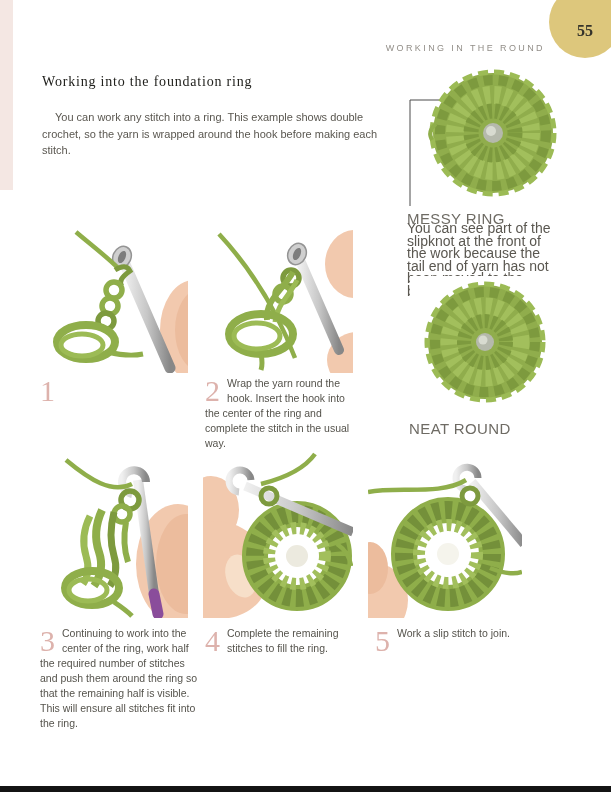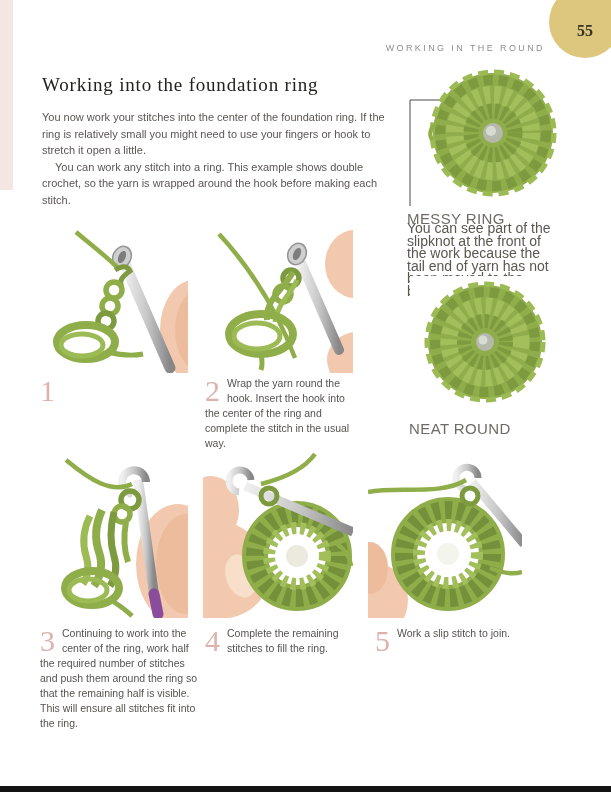--- a/index.html
+++ b/index.html
@@ -10,21 +10,21 @@
   .edge-strip{left:0;top:0;width:13px;height:190px;background:#f4e7e3;}
 
   .header-title{left:0;top:15px;width:545px;text-align:right;font-size:9px;
      letter-spacing:2.4px;color:#928e88;margin-top:28px;}
   .page-circle{left:549px;top:-14px;width:72px;height:72px;border-radius:50%;
      background:#ddc77c;display:flex;align-items:center;justify-content:center;}
   .page-num{font-family:"Liberation Serif",serif;font-weight:bold;font-size:16px;
      color:#33322a;padding-top:18px;}
 
   .doc-title{left:42px;top:74px;width:430px;font-family:"Liberation Serif",serif;
-     font-size:19px;letter-spacing:0.8px;color:#21211d;}
+     font-size:14px;letter-spacing:0.8px;color:#21211d;}
 
   .intro{left:42px;top:109px;width:349px;font-size:11px;line-height:16.5px;color:#5a5750;}
   .intro p{margin:0;}
   .intro p.p2{text-indent:13px;}
 
   .photo{background:#ffffff;}
   .photo svg{display:block;}
 
   .fig-label{font-size:15px;letter-spacing:0.4px;color:#6e6b64;}
   .fig-caption{font-size:14px;line-height:12.5px;color:#5a5750;}
@@ -54,21 +54,20 @@
 
   <div class="abs header-title">WORKING IN THE ROUND</div>
 
   <div class="abs page-circle">
     <span class="page-num">55</span>
   </div>
 
   <h1 class="abs doc-title" style="margin:0;font-weight:normal">Working into the foundation ring</h1>
 
   <div class="abs intro">
-    <p>You now work your stitches into the center of the foundation ring. If the ring is relatively small you might need to use your fingers or hook to stretch it open a little.</p>
     <p class="p2">You can work any stitch into a ring. This example shows double crochet, so the yarn is wrapped around the hook before making each stitch.</p>
   </div>
 
   <div class="abs photo" style="left:38px;top:228px;width:150px;height:145px">
     <svg width="150" height="145" viewBox="0 0 150 145">
       <rect width="150" height="145" fill="#ffffff"></rect>
       <ellipse cx="156" cy="102" rx="34" ry="50" fill="#f2c9ae"></ellipse>
       <ellipse cx="162" cy="102" rx="25" ry="41" fill="#ecbc9d"></ellipse>
       <line x1="86" y1="34" x2="132" y2="140" stroke="url(#metal)" stroke-width="11" stroke-linecap="round"></line>
       <ellipse cx="84" cy="29" rx="9" ry="11" transform="rotate(24 84 29)" fill="#cfcfcf" stroke="#949494" stroke-width="1.5"></ellipse>

